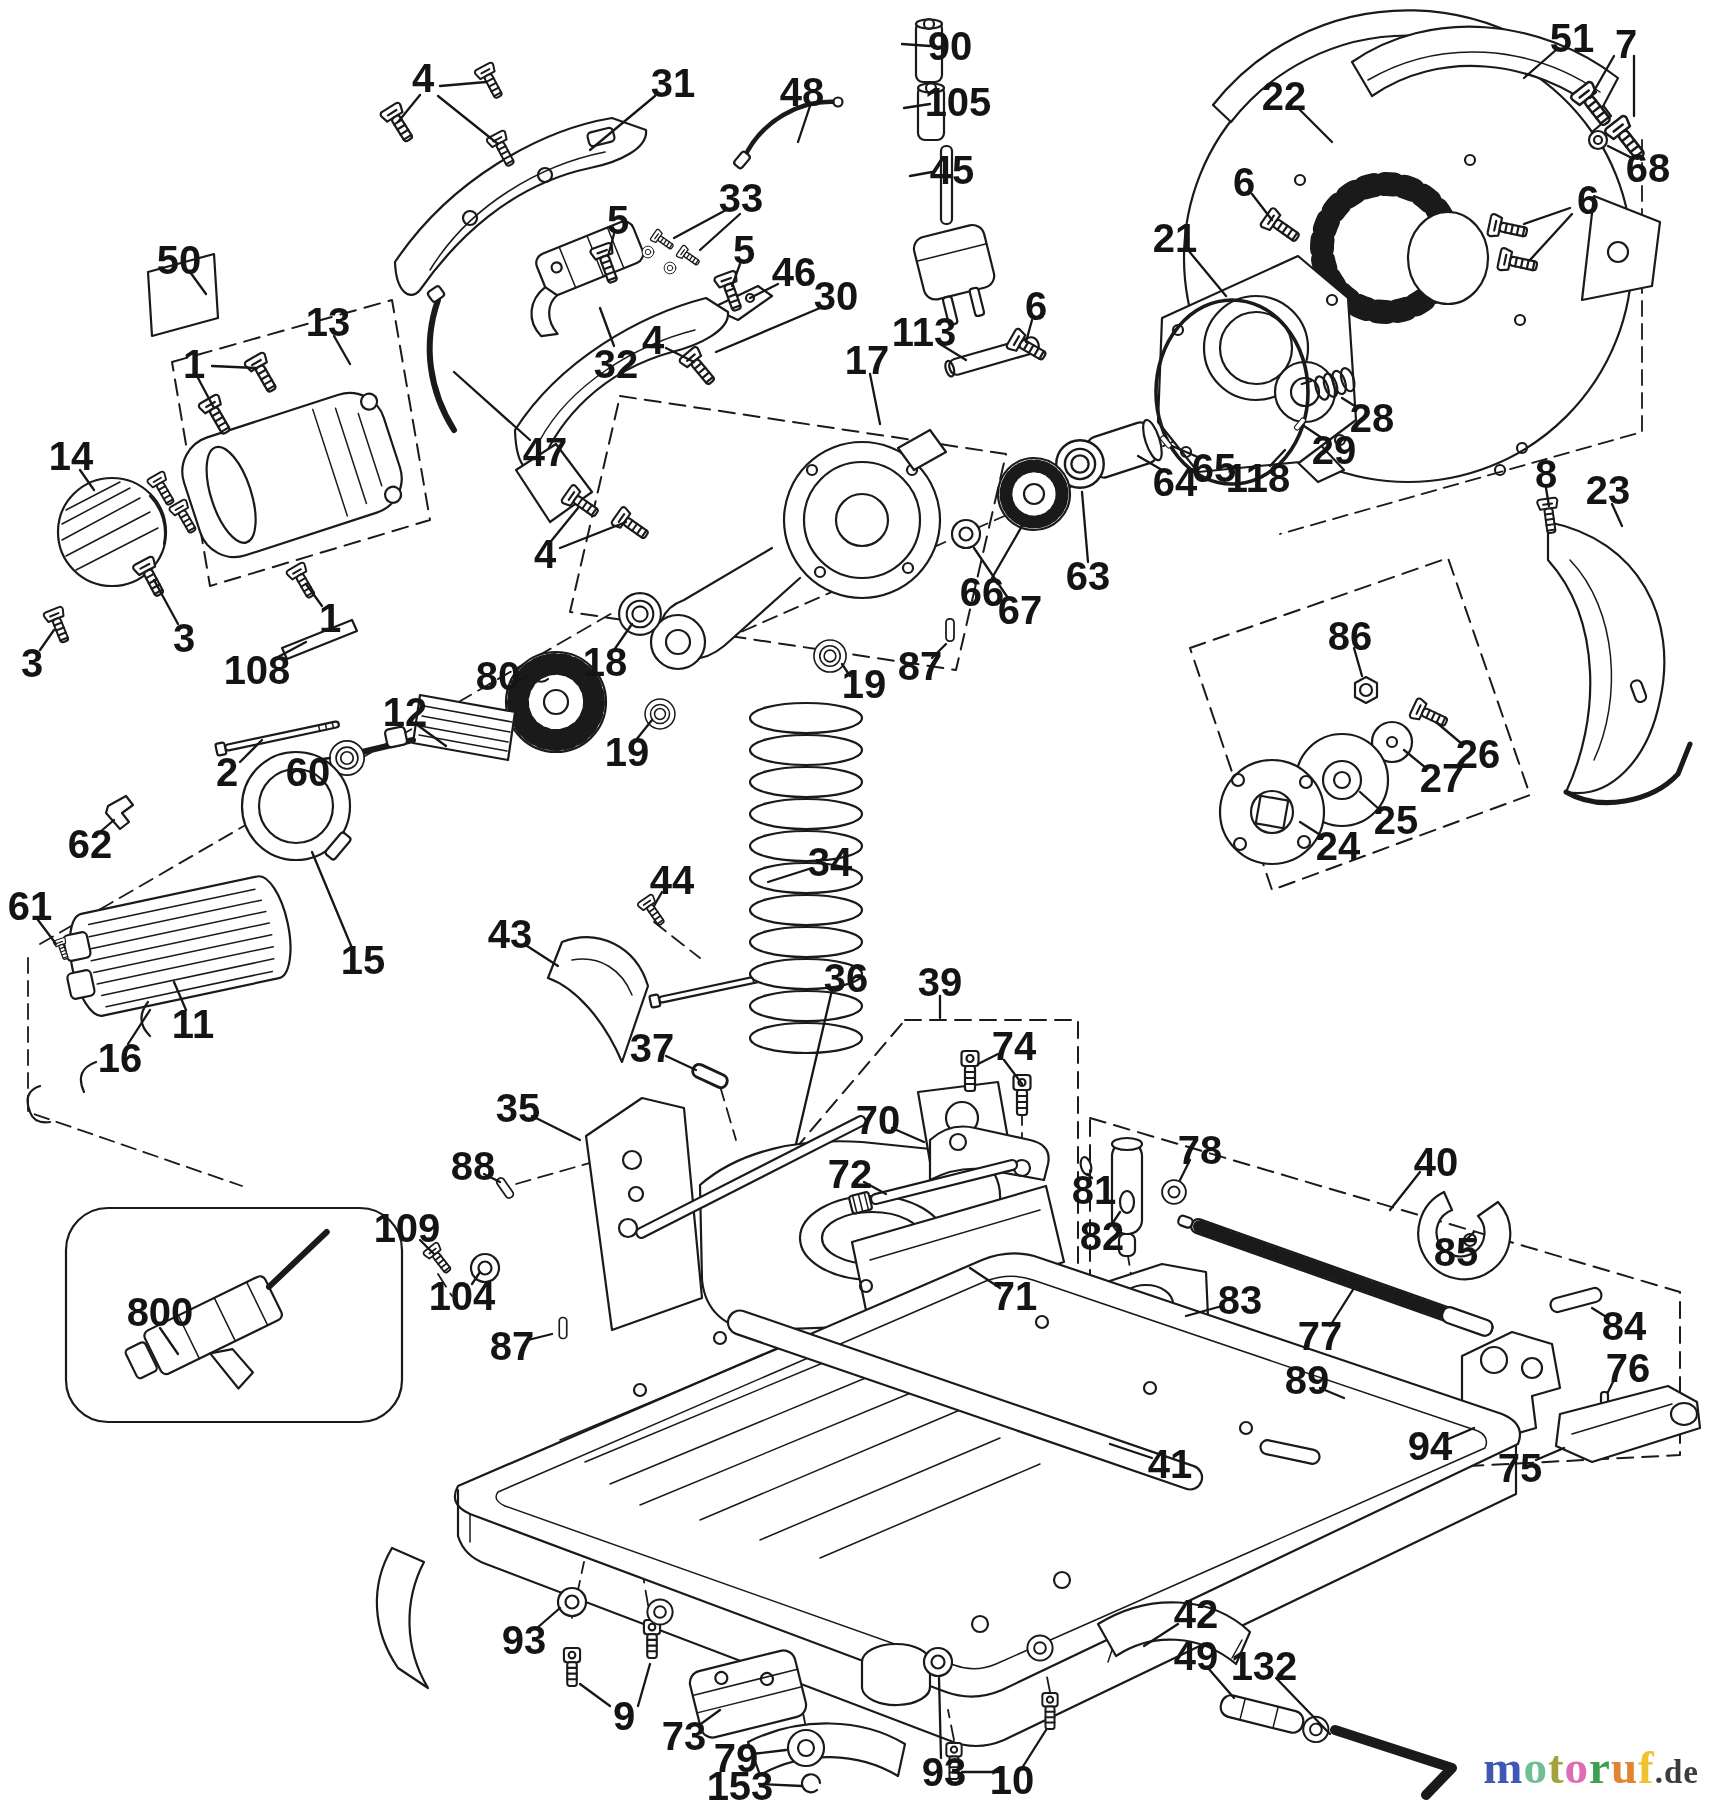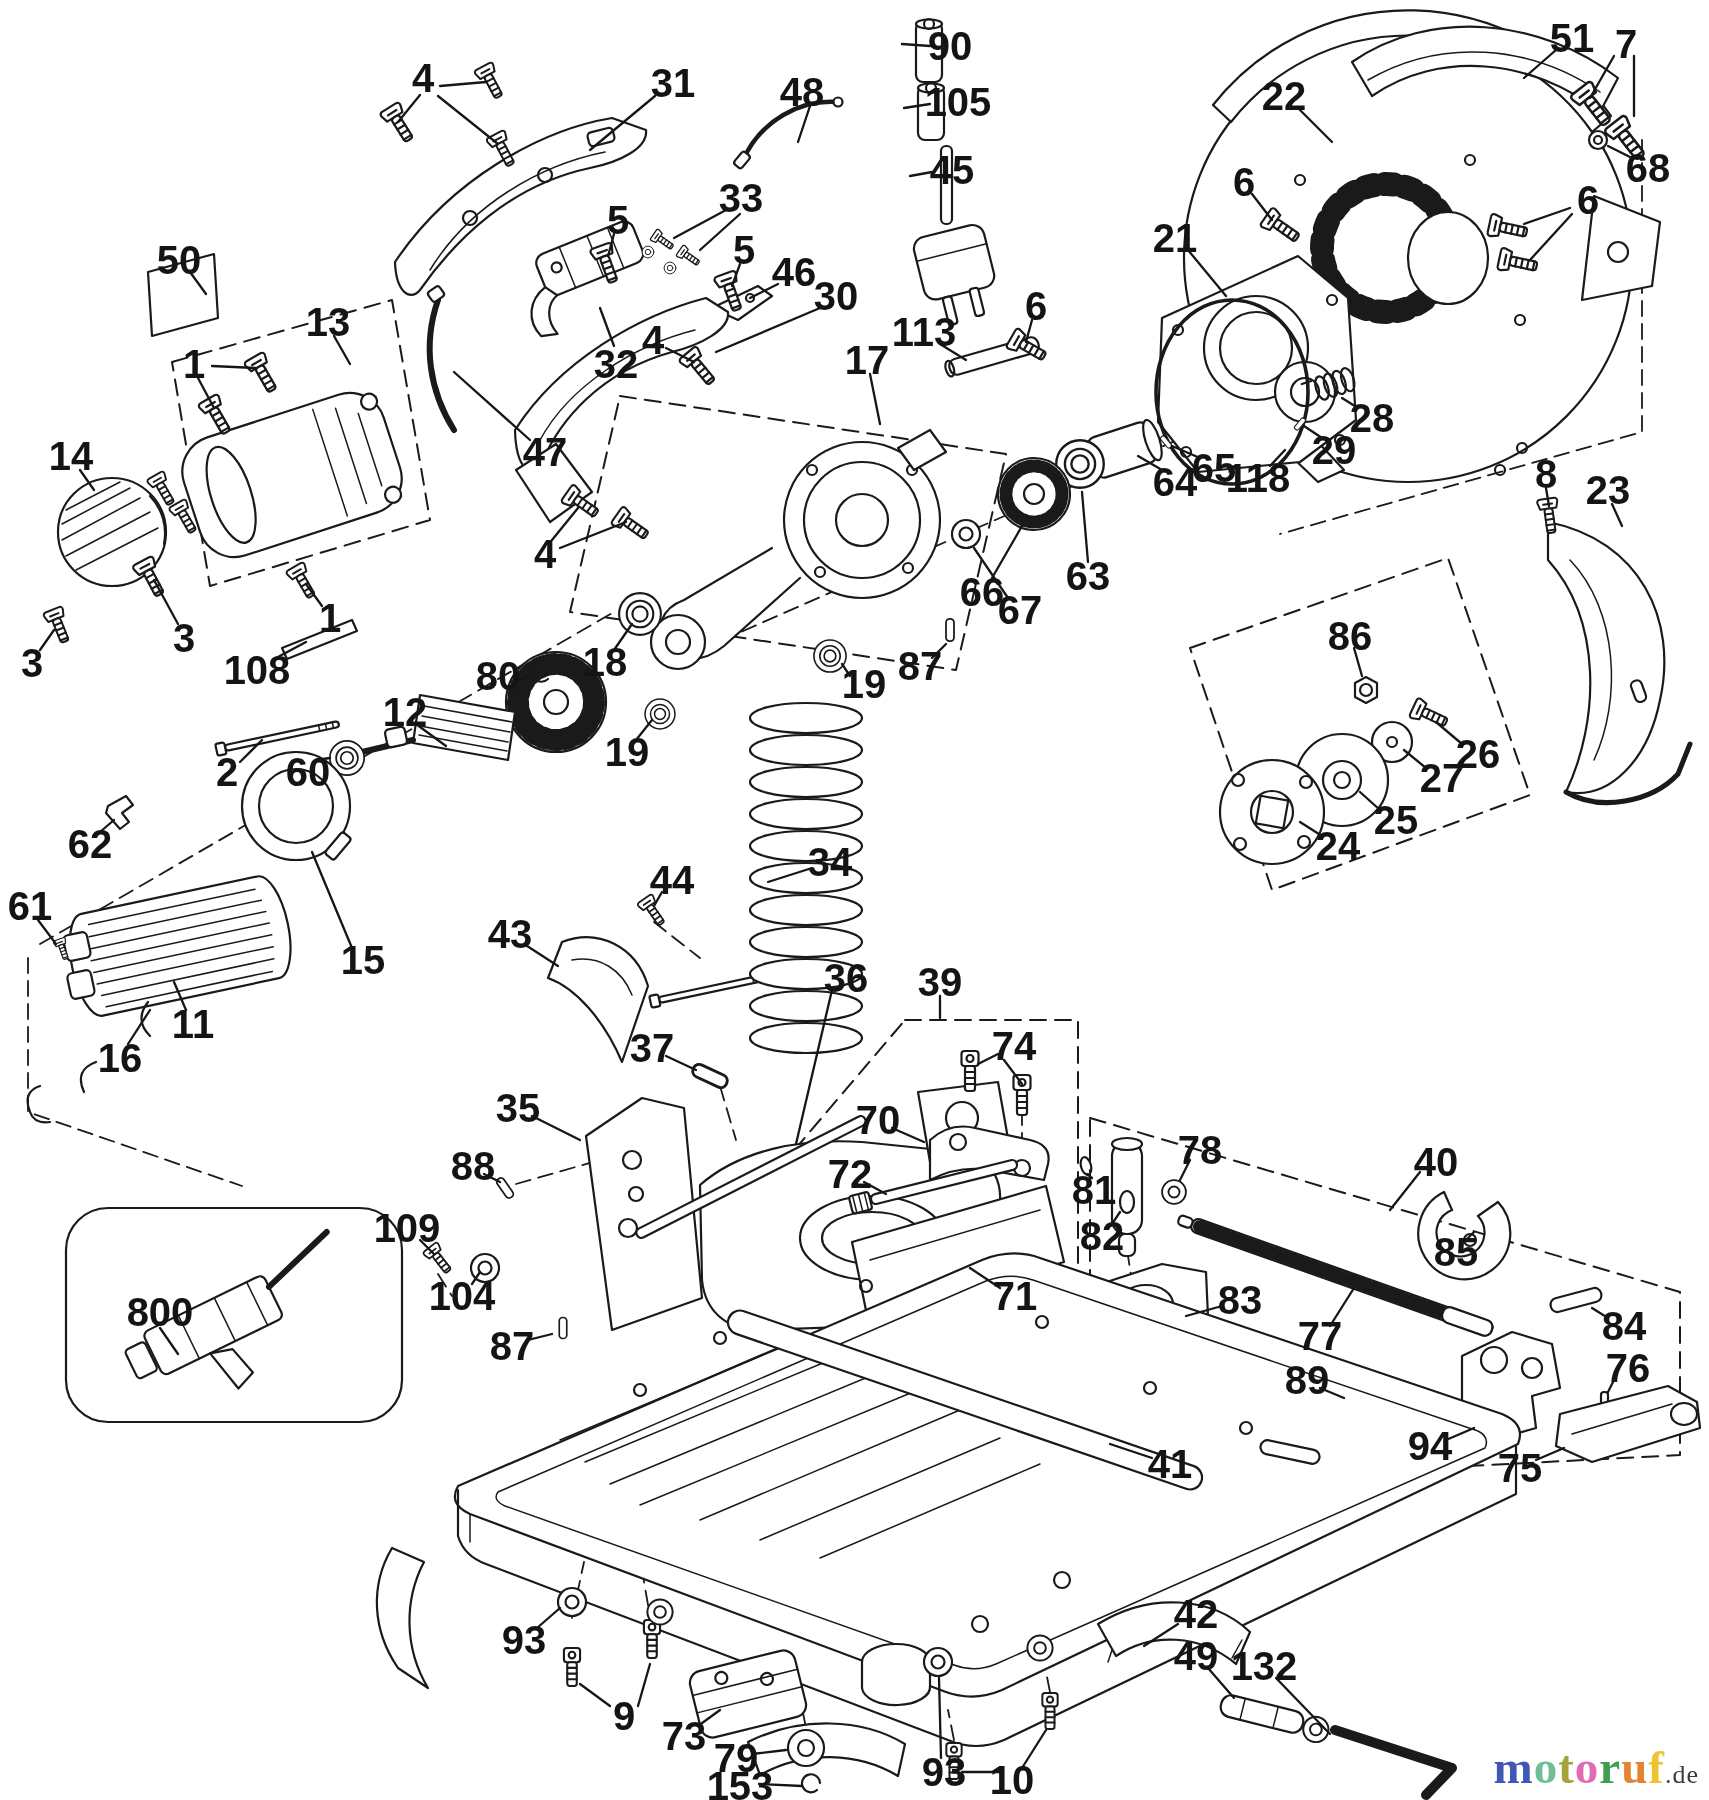--- a/index.html
+++ b/index.html
@@ -12,21 +12,21 @@
   .dash{stroke-dasharray:15 8;stroke-width:1.8;}
   .dashbox{stroke-dasharray:16 9;stroke-width:2;fill:none;}
   .ldr{stroke:#161616;stroke-width:2.3;fill:none;}
   .lbl{font:700 40px "Liberation Sans",sans-serif;fill:#141414;stroke:none;
        text-anchor:middle;dominant-baseline:central;}
   .fan{stroke-dasharray:5 6.5;stroke-width:22;}
   .vane{stroke-dasharray:9 11;stroke-width:24;}
   .teeth{stroke-dasharray:4 3.4;stroke-width:13;}
   #watermark{position:absolute;right:10px;bottom:6px;font:700 47px "Liberation Serif",serif;
              letter-spacing:1px;user-select:none;}
-  #watermark .suffix{font-size:26px;color:#3c3c3c;font-weight:400;}
+  #watermark .suffix{font-size:33px;color:#3c3c3c;font-weight:700;}
 </style>
 </head>
 <body>
 
 <div id="stage">
 <svg viewBox="0 0 1709 1800" width="1709" height="1800">
   <defs>
     <g id="scr">
       <path d="M-8,-17 h16 a3,3 0 0 1 3,4 l-2,7 h-18 l-2,-7 a3,3 0 0 1 3,-4 z" fill="#fff"></path>
       <line x1="-5" y1="-11" x2="5" y2="-11"></line>

